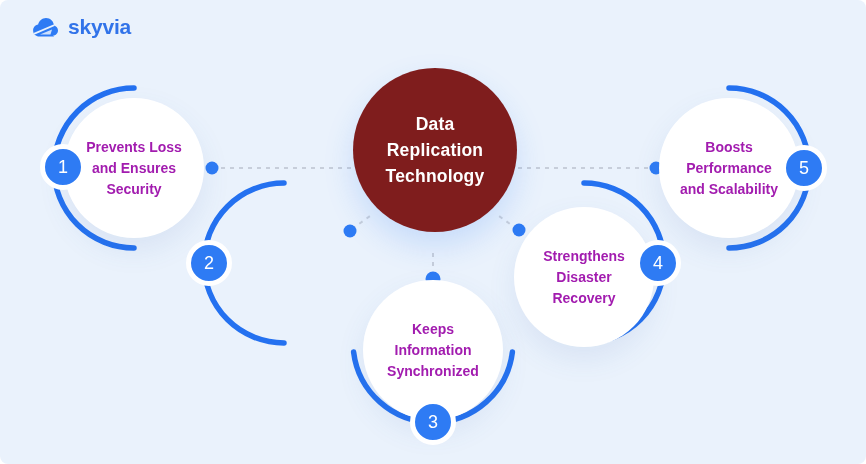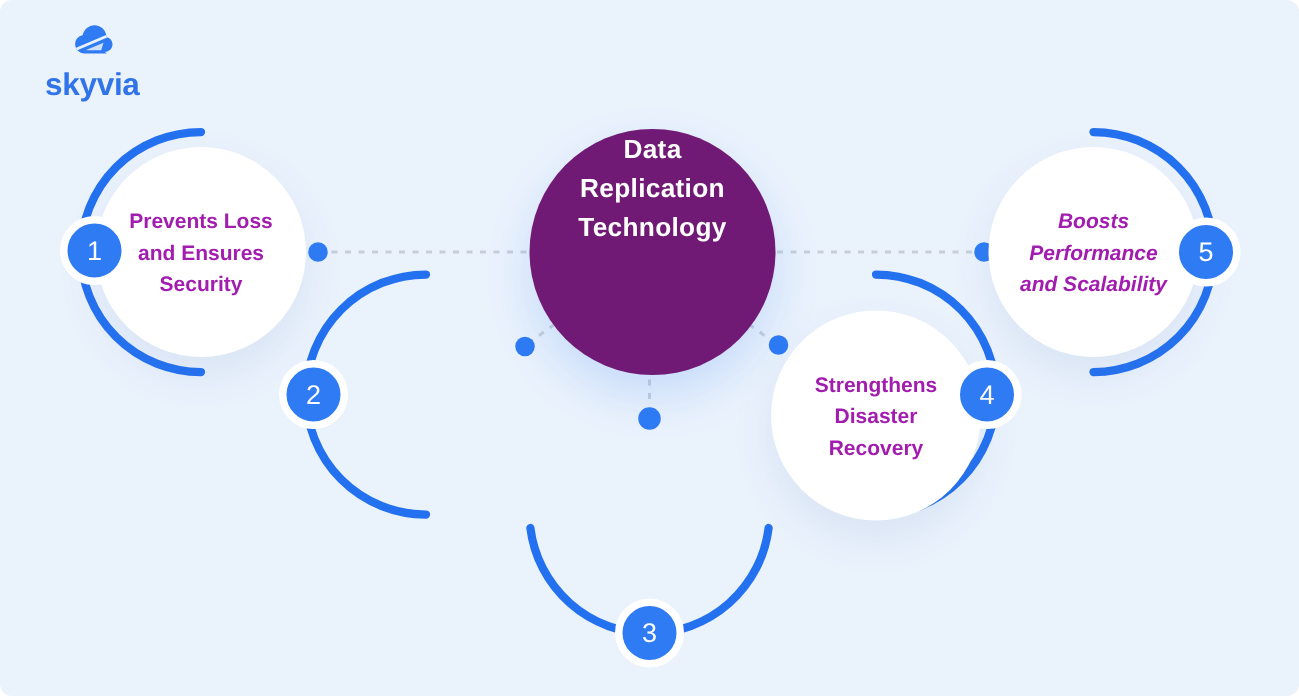--- a/index.html
+++ b/index.html
@@ -2,43 +2,43 @@
 <html><head>
 <meta charset="utf-8">
 <style>
   html,body{margin:0;padding:0;background:#ffffff;}
   body{font-family:"Liberation Sans", sans-serif;}
   .canvas{
     position:relative;width:866px;height:464px;background:#EAF2FC;
     border-radius:8px;overflow:hidden;
   }
   
-  .brand{position:absolute;left:30px;top:15px;display:flex;align-items:center;gap:8px;flex-direction:column;}
+  .brand{position:absolute;left:30px;top:15px;display:flex;align-items:center;gap:8px;}
   .brand-word{font-size:21px;font-weight:600;color:#3173E9;letter-spacing:-0.2px;}
   
   .connections{position:absolute;left:0;top:0;width:866px;height:464px;}
   
   .node{
     position:absolute;width:140px;height:140px;border-radius:50%;background:#FFFFFF;
     box-shadow:0 12px 28px rgba(70,110,175,0.10);
     display:flex;align-items:center;justify-content:center;
   }
   .node-label{
     width:136px;text-align:center;white-space:pre-line;
     color:#a21caf;font-size:14px;line-height:21px;font-weight:600;
   }
   .node-1{left:64px;top:98px;}
   .node-2{left:214px;top:193px;}
   .node-3{left:363px;top:280px;}
   .node-4{left:514px;top:207px;}
-  .node-5{left:659px;top:98px;font-style:italic;}
+  .node-5{left:659px;top:98px;}
   
   .center-node{
-    position:absolute;left:353px;top:86px;width:164px;height:164px;border-radius:50%;
-    background:#701a75;display:flex;align-items:flex-start;justify-content:center;
+    position:absolute;left:353px;top:68px;width:164px;height:164px;border-radius:50%;
+    background:#7f1d1d;display:flex;align-items:center;justify-content:center;
     box-shadow:0 14px 30px rgba(46,123,244,0.18);
   }
   .center-title{
     text-align:center;white-space:pre-line;color:#FFFFFF;
     font-size:17.5px;line-height:26px;font-weight:600;letter-spacing:0.2px;
   }
   
   .badge{
     position:absolute;box-sizing:border-box;width:46px;height:46px;border-radius:50%;
     background:#2E7BF4;border:5px solid #FFFFFF;
@@ -91,20 +91,25 @@
     <circle cx="433" cy="279" r="7.5" fill="#2E7BF4"></circle>
     <circle cx="519" cy="230" r="6.5" fill="#2E7BF4"></circle>
     <circle cx="656" cy="168" r="6.5" fill="#2E7BF4"></circle>
   </svg>
 
   <div class="node node-1">
     <div class="node-label">Prevents Loss
 and Ensures
 Security</div>
   </div>
+  <div class="node node-3">
+    <div class="node-label">Keeps
+Information
+Synchronized</div>
+  </div>
   <div class="node node-4">
     <div class="node-label">Strengthens
 Disaster
 Recovery</div>
   </div>
   <div class="node node-5">
     <div class="node-label">Boosts
 Performance
 and Scalability</div>
   </div>

